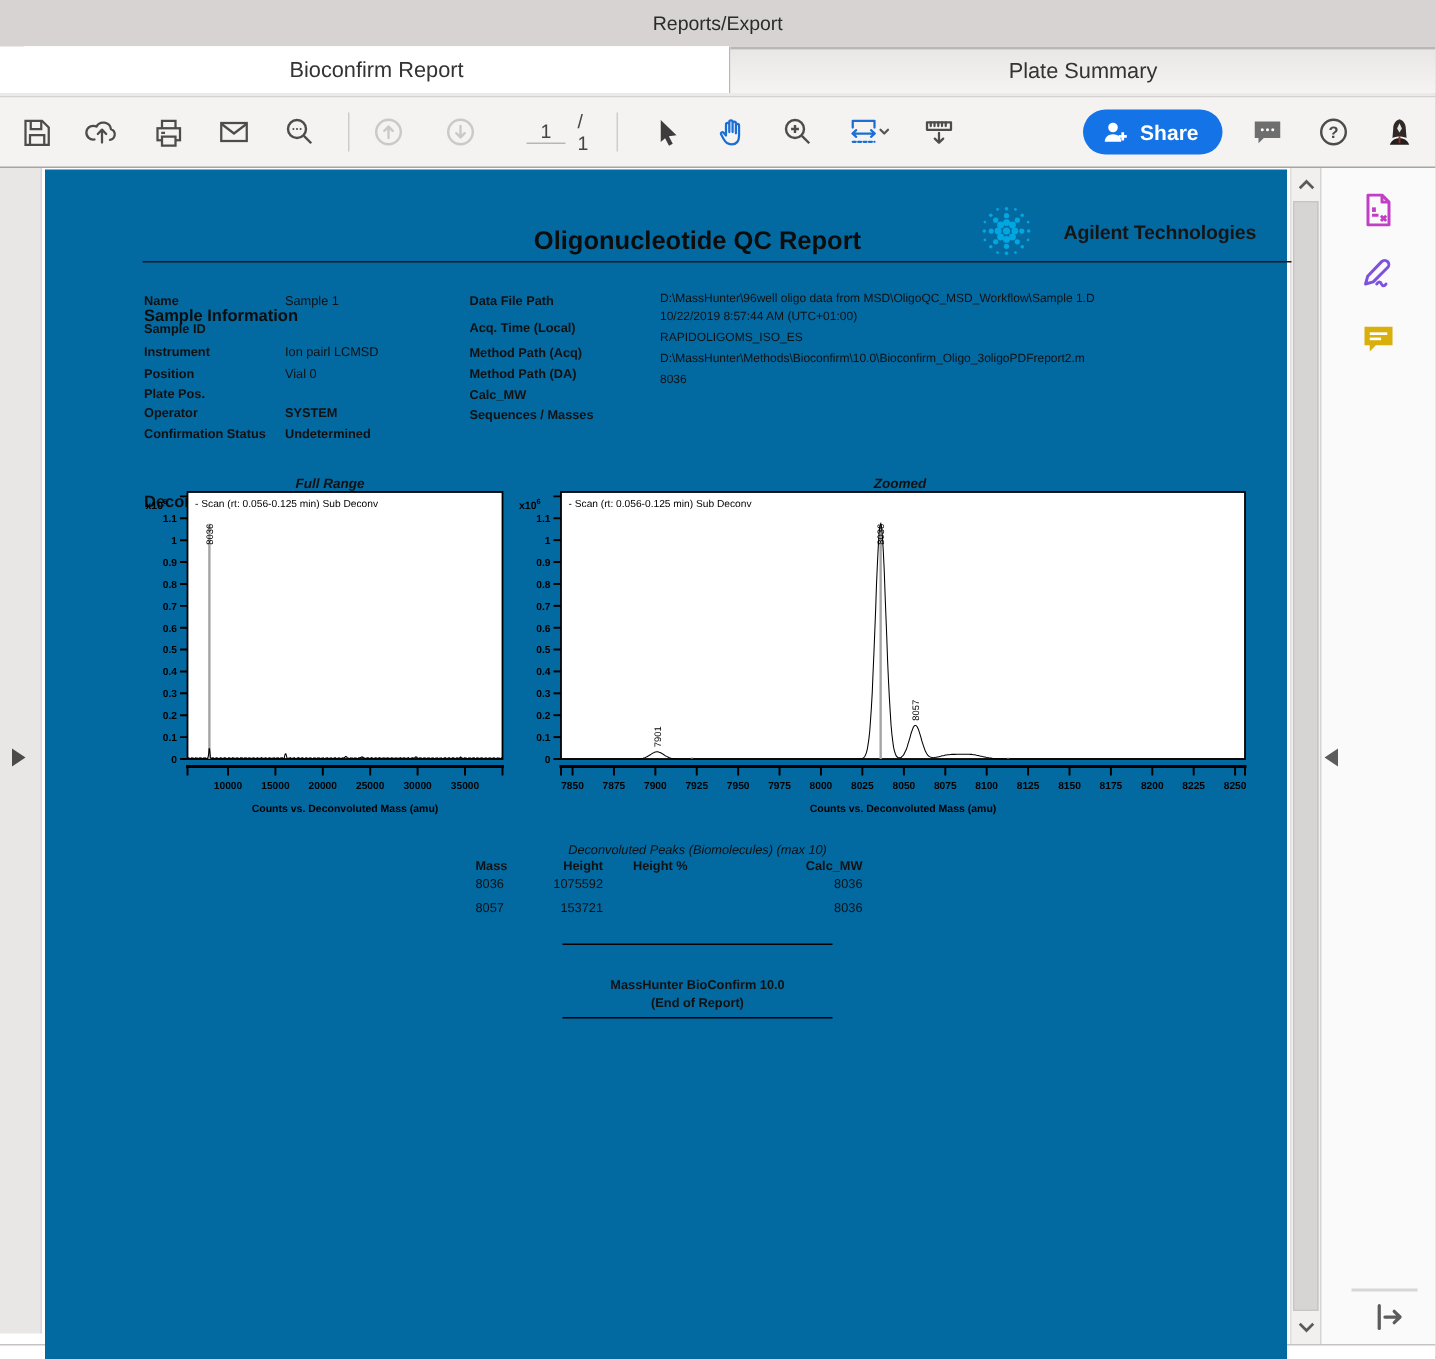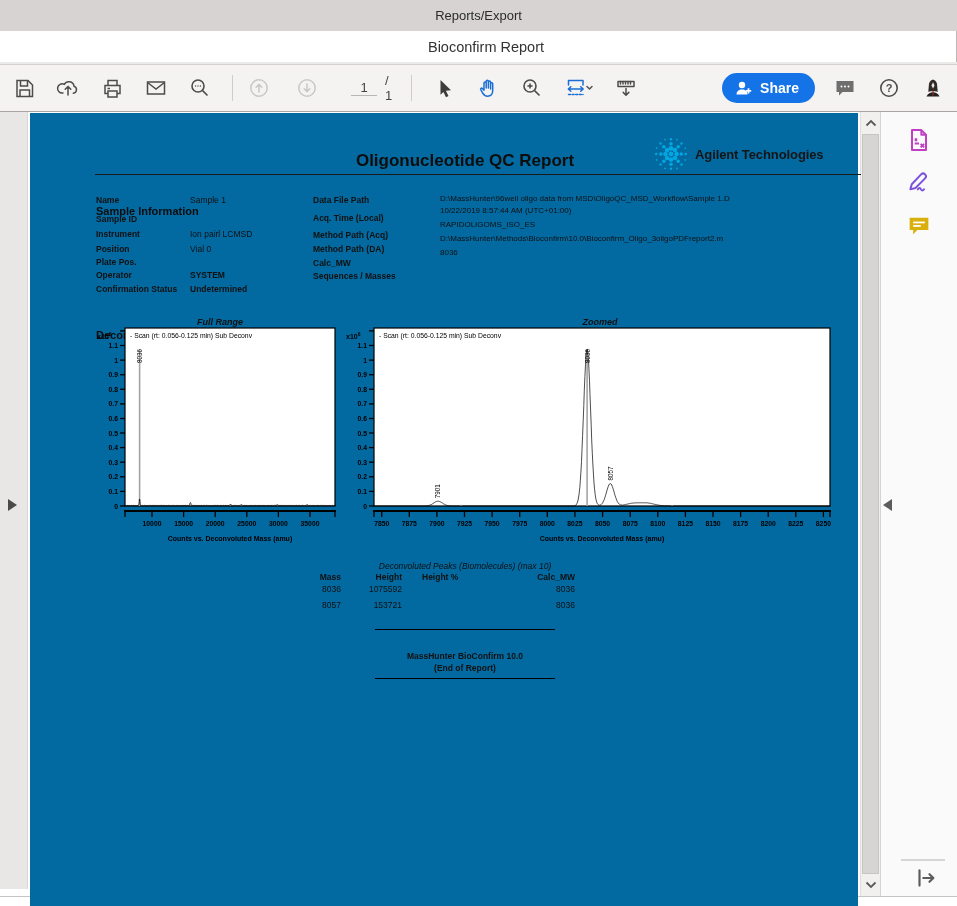--- a/index.html
+++ b/index.html
@@ -39,54 +39,57 @@
   .rail-btn { position:absolute; left:24px; width:28px; height:28px; }
   .rail-collapse { position:absolute; left:1px; top:385px; }
   .rail-divider { position:absolute; left:20px; right:12px; top:747px; border-top:2px solid #d8d6d5; }
   .rail-open { position:absolute; left:32px; top:753px; width:26px; height:26px; }
 
   .bottom-strip { height:8px; background:#fff; border-top:1px solid #c6c3c2; }
 
   
   .page > div, .page > svg { position:absolute; }
   .report-title { top:38px; left:65px; width:740px; text-align:center; font-size:17px; font-weight:bold; color:#0d0d0d; }
-  .logo { top:22px; left:622px; display:flex; align-items:center; gap:5px;justify-content:flex-end; }
+  .logo { top:22px; left:622px; display:flex; align-items:center; gap:19px;justify-content:flex-end; }
   .logo-text { font-size:13px; font-weight:bold; white-space:nowrap; letter-spacing:-0.1px; color:#151515; }
   .hr1 { top:61px; left:65px; width:766px; border-top:1.4px solid #1a1a1a; }
   .sect { font-size:11px; font-weight:bold; color:#0d0d0d;margin-top:26px; }
   .fl  { position:absolute; left:66px;  font-size:8.5px; font-weight:bold; white-space:nowrap; }
   .fv  { position:absolute; left:160px; font-size:8.5px; white-space:nowrap; }
   .frl { position:absolute; left:283px; font-size:8.5px; font-weight:bold; white-space:nowrap; }
   .frv { position:absolute; left:410px; font-size:8px;   white-space:nowrap; }
   .b { font-weight:bold; }
   .chart-title { font-size:9px; font-style:italic; font-weight:bold; text-align:center; }
 
   .ptable { left:275px; top:448px; width:320px; height:60px; font-size:8.5px; }
   .ptable div { position:absolute; white-space:nowrap; }
   .pt-title { left:0; top:0; width:320px; text-align:center; font-style:italic; }
-  .c-mass { left:1px;   width:35px;  text-align:right; }
+  .c-mass { left:12px;   width:35px;  text-align:left; }
   .c-hgt  { left:40px; width:57px; text-align:right; }
   .c-pct  { left:117px; width:60px; }
   .c-cal  { left:170px; width:100px; text-align:right; }
   .r0 { top:11px; } .r1 { top:23px; } .r2 { top:39px; }
 
   .report-footer { left:345px; top:516px; width:180px; border-top:1.2px solid #000; border-bottom:1.2px solid #000;
                    text-align:center; font-weight:bold; font-size:8.5px; padding:20px 0 4px; }
   .report-footer div { line-height:12px; }
 </style>
 </head>
 <body>
 
 <div class="titlebar">
   <span>Reports/Export</span>
 </div>
 
 <div class="tabs">
   <div class="tab active">
     <span>Bioconfirm Report</span>
+  </div>
+  <div class="tab inactive">
+    <span>Plate Summary</span>
   </div>
 </div>
 <div class="tabsep"></div>
 
 <div class="toolbar">
   <div class="tbtn">
     <svg width="23" height="23" viewBox="0 0 23 23" fill="none" stroke="#4c4c4c" stroke-width="1.5">
       <path d="M4 3.5 H15 L19.5 8 V19.5 H4 Z"></path>
         <path d="M7.5 3.5 V9 H14.5 V3.5"></path>
         <path d="M7 19.5 V13 H16.5 V19.5"></path>

